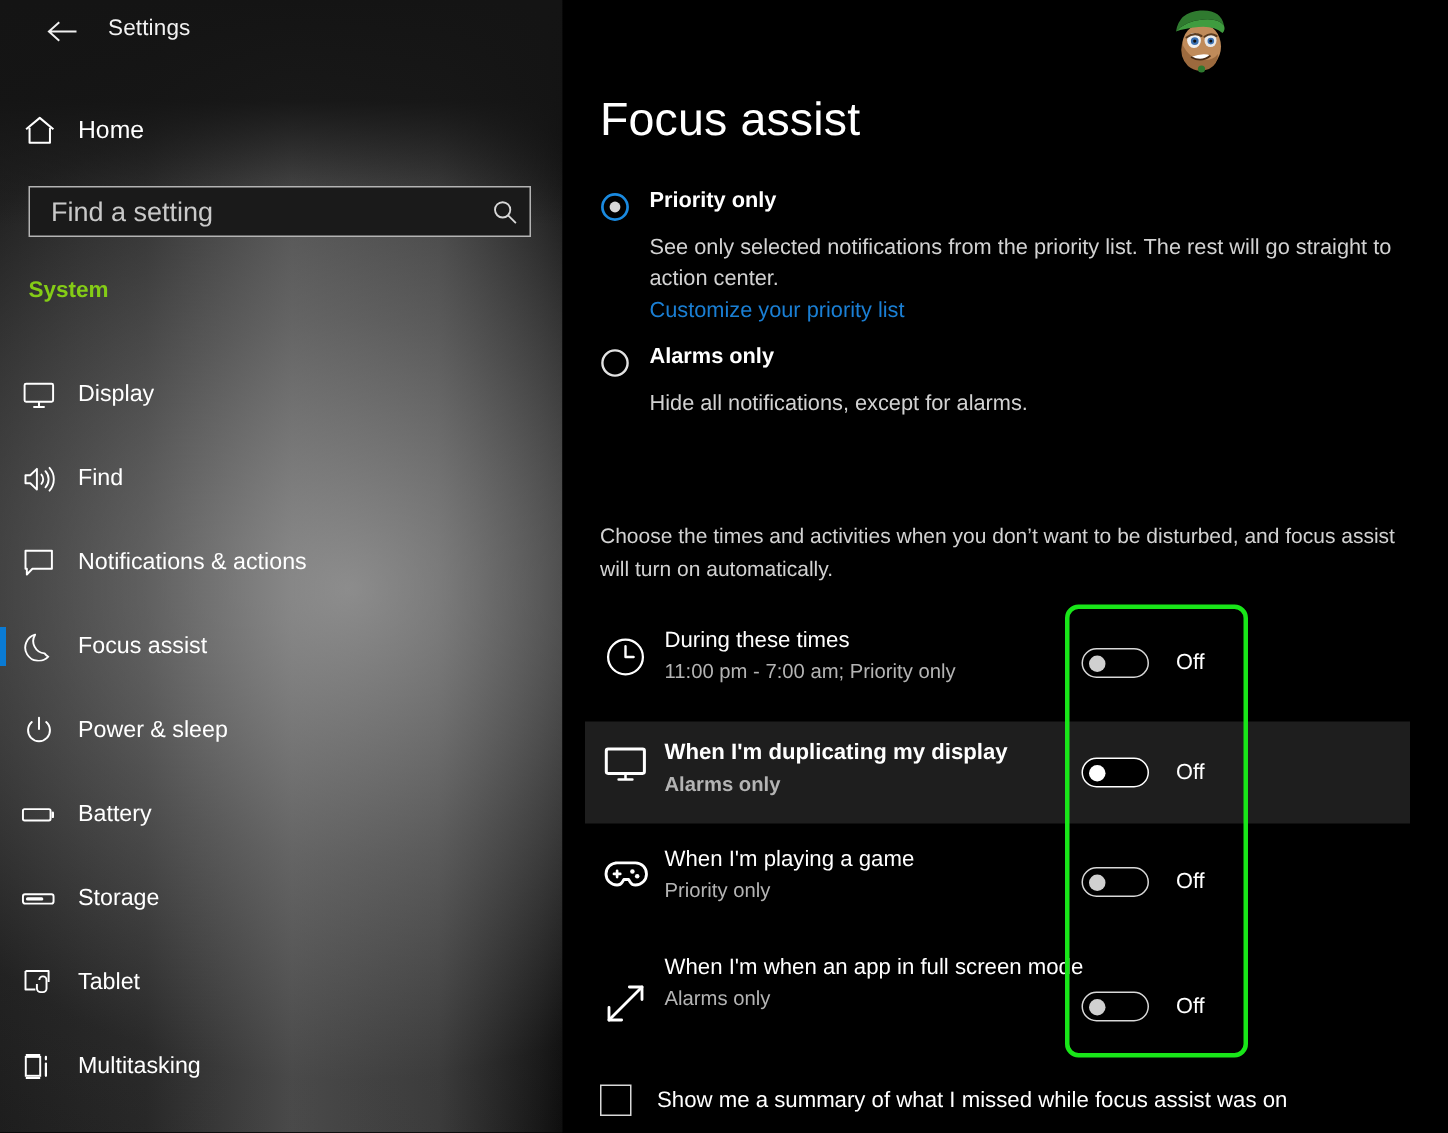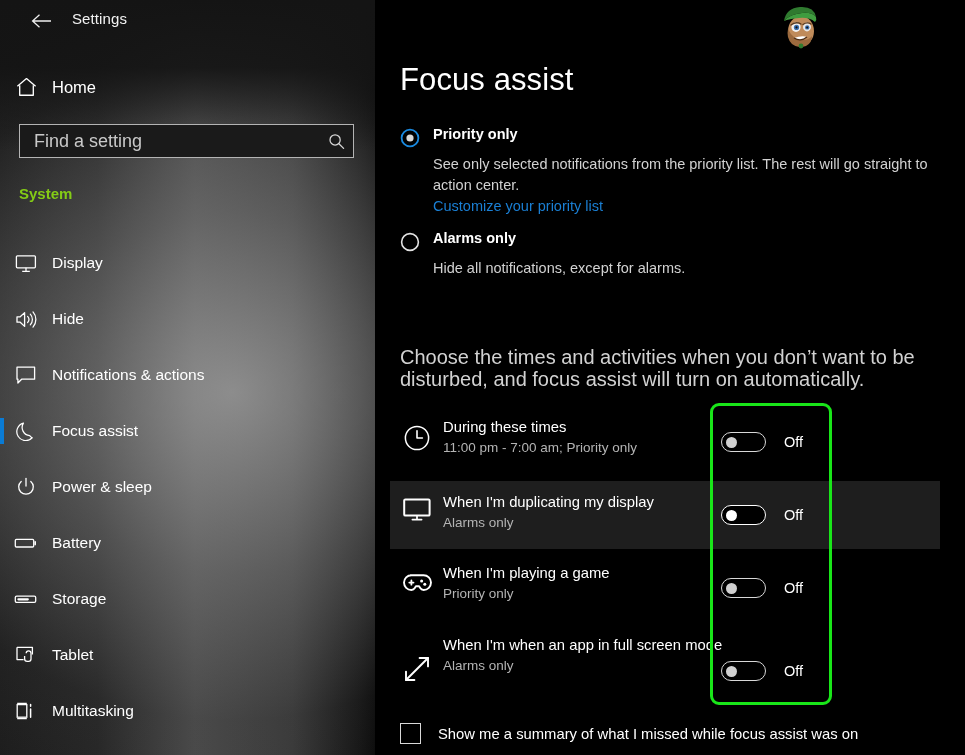--- a/index.html
+++ b/index.html
@@ -91,21 +91,21 @@
     max-width:500px;
   }
   .radio-link {
     display:inline-block; margin-left:33px; font-size:14.5px; color:#1a7fd4;
     line-height:21px; cursor:pointer;
   }
 
   #rules-title { position:absolute; left:25px; top:303px; font-size:22.5px; color:#ffffff; }
   #rules-desc {
     position:absolute; left:25px; top:347px; width:530px;
-    font-size:20px; color:#d2d2d2; line-height:21.5px;
+    font-size:14px; color:#d2d2d2; line-height:21.5px;
   }
 
   .rule-row {
     position:absolute; left:15px; width:550px;
     display:flex; align-items:flex-start;
   }
   .rule-row.hovered { background:#1e1e1e; }
   .rule-ico { width:53px; flex:0 0 53px; display:flex; justify-content:center; align-items:center; }
   .rule-texts { flex:1; }
   .rule-name { font-size:14.8px; color:#ffffff; line-height:19px; }
@@ -193,21 +193,21 @@
 
       <div class="nav-item" style="top:300px;">
         <span class="navico">
           <svg width="23" height="19" viewBox="0 0 23 19">
             <path d="M2 6.8 H5.2 L9.6 2.6 V16.4 L5.2 12.2 H2 Z" fill="none" stroke="#ffffff" stroke-width="1.3" stroke-linejoin="round"></path>
             <path d="M12.6 6.4 a4.6 4.6 0 0 1 0 6.2" fill="none" stroke="#ffffff" stroke-width="1.25" stroke-linecap="round"></path>
             <path d="M15.3 4.1 a8 8 0 0 1 0 10.8" fill="none" stroke="#ffffff" stroke-width="1.25" stroke-linecap="round"></path>
             <path d="M18 1.9 a11.5 11.5 0 0 1 0 15.2" fill="none" stroke="#ffffff" stroke-width="1.25" stroke-linecap="round"></path>
           </svg>
         </span>
-        <span class="navlbl">Hide</span>
+        <span class="navlbl">Find</span>
       </div>
 
       <div class="nav-item" style="top:356px;">
         <span class="navico">
           <svg width="22" height="20" viewBox="0 0 22 20">
             <path d="M2 2.2 H19.6 V14.2 H6.6 L2.9 18 L2.9 14.2 H2 Z" fill="none" stroke="#ffffff" stroke-width="1.3" stroke-linejoin="round"></path>
           </svg>
         </span>
         <span class="navlbl">Notifications &amp; actions</span>
       </div>
@@ -314,21 +314,21 @@
           <circle cx="14" cy="14" r="11.6" fill="none" stroke="#ffffff" stroke-width="1.5"></circle>
           <path d="M14 6.8 V14 H19.4" fill="none" stroke="#ffffff" stroke-width="1.6" stroke-linecap="round" stroke-linejoin="round"></path>
         </svg>
       </span>
       <span class="rule-texts">
         <div class="rule-name">During these times</div>
         <div class="rule-sub">11:00 pm - 7:00 am; Priority only</div>
       </span>
     </div>
 
-    <div class="rule-row hovered" style="top:481px; height:68px; padding-top:12px;">
+    <div class="rule-row hovered" style="top:481px; height:68px; padding-top:12px;font-weight:bold;">
       <span class="rule-ico" style="padding-top:4px;">
         <svg width="30" height="26" viewBox="0 0 30 26">
           <rect x="2.2" y="2.4" width="25.4" height="16.2" rx="1.2" fill="none" stroke="#ffffff" stroke-width="2"></rect>
           <path d="M15 18.8 V22.3 M10.4 22.6 H19.6" stroke="#ffffff" stroke-width="1.7" fill="none" stroke-linecap="round"></path>
         </svg>
       </span>
       <span class="rule-texts">
         <div class="rule-name">When I'm duplicating my display</div>
         <div class="rule-sub">Alarms only</div>
       </span>

